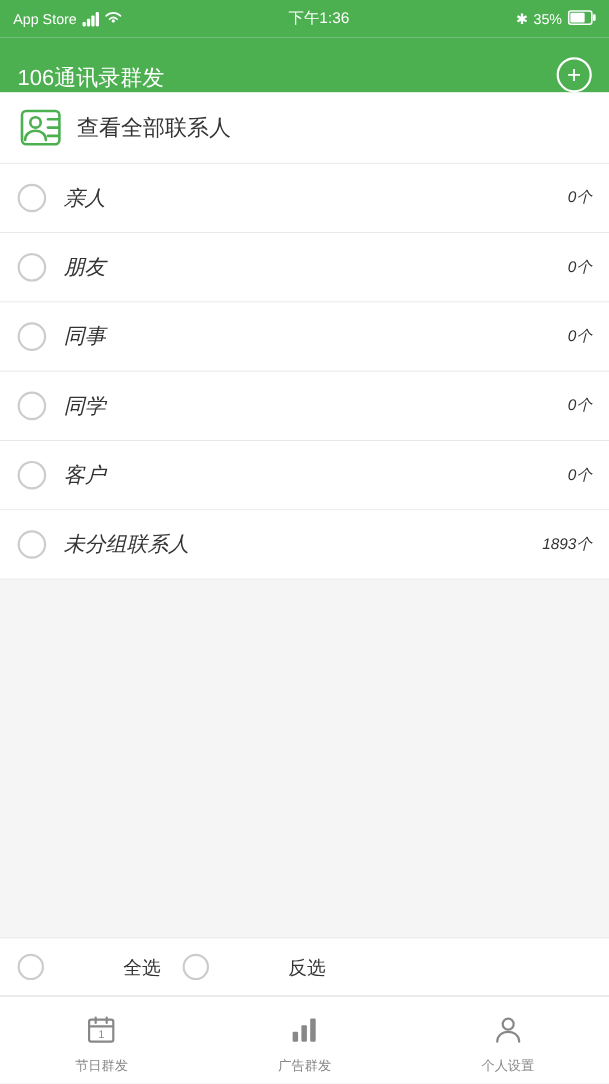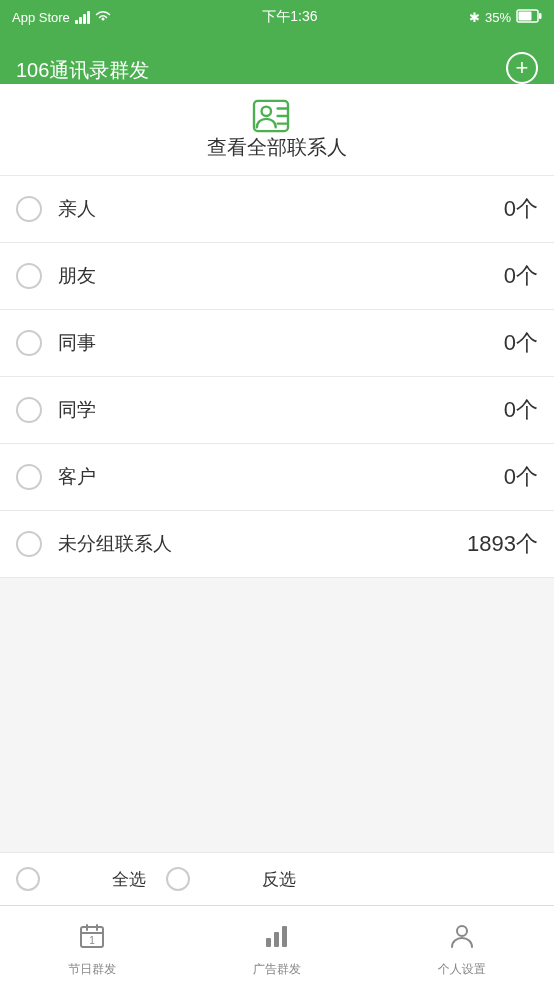--- a/index.html
+++ b/index.html
@@ -53,21 +53,20 @@
       cursor: pointer;
     }
 
     
     .view-all-row {
       display: flex;
       align-items: center;
       padding: 14px 16px;
       border-bottom: 1px solid #e8e8e8;
       background: white;
-      flex-direction: column;
     }
     .contacts-icon {
       width: 42px; height: 36px;
       margin-right: 12px;
       display: flex; align-items: center; justify-content: center;
     }
     .contacts-icon svg { width: 38px; height: 34px; }
     .view-all-text { font-size: 20px; color: #333; font-weight: 400; }
 
     
@@ -81,22 +80,22 @@
     }
     .radio-circle {
       width: 26px; height: 26px;
       border: 2px solid #ccc;
       border-radius: 50%;
       margin-right: 16px;
       flex-shrink: 0;
       background: white;
       cursor: pointer;
     }
-    .group-name { font-size: 19px; color: #333; flex: 1; }
-    .group-count { font-size: 22px; color: #333; }
+    .group-name { font-size: 19px; color: #333; flex: 1; font-style: italic; }
+    .group-count { font-size: 14px; color: #333; font-style: italic; }
 
     
     .spacer { background: #f5f5f5; flex: 1; min-height: 120px; }
 
     
     .bottom-action {
       background: white;
       display: flex;
       align-items: center;
       padding: 14px 16px;

